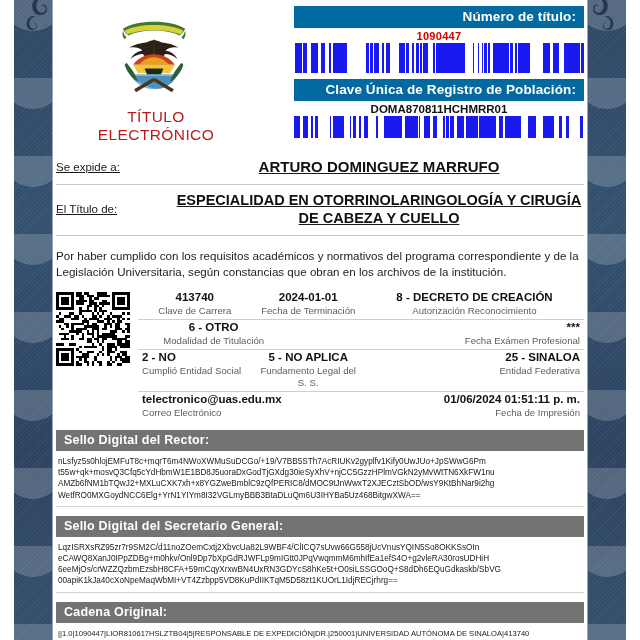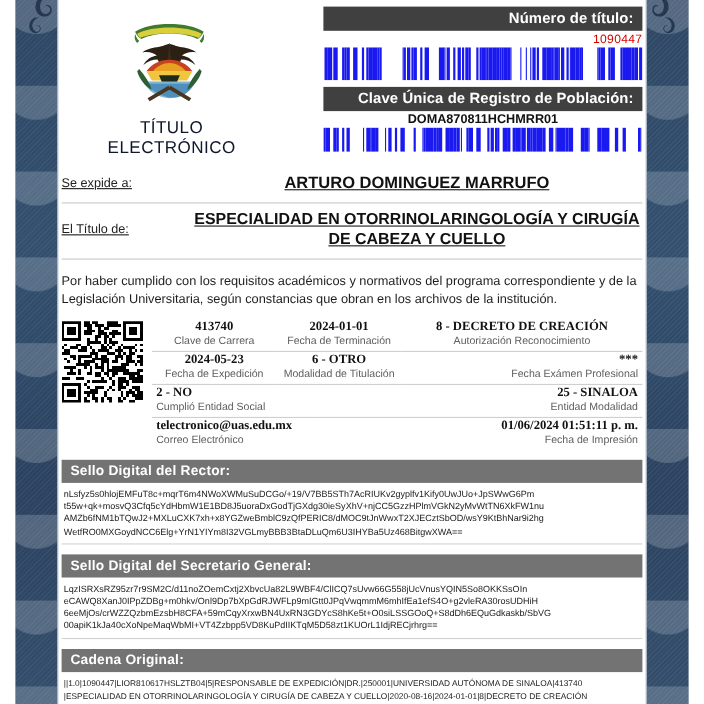--- a/index.html
+++ b/index.html
@@ -34,31 +34,31 @@
   
   .content{position:absolute;left:56px;right:56px;top:0;bottom:0;}
 
   
   .header{position:relative;height:152px;}
   .crest{
     position:absolute;left:46px;top:8px;width:104px;height:104px;
   }
   .title-electronico{
     position:absolute;left:10px;top:108px;width:180px;text-align:center;
-    font-size:15.5px;line-height:18px;letter-spacing:.4px;color:#0f172a;
+    font-size:15.5px;line-height:18px;letter-spacing:.4px;color:#b91c1c;
   }
 
   .hdr-right{position:absolute;right:0;top:6px;width:290px;}
   .gray-bar{
-    background:#404040;color:#fff;font-weight:bold;font-size:13.5px;
+    background:#0369a1;color:#fff;font-weight:bold;font-size:13.5px;
     text-align:right;padding:3px 8px 4px 8px;letter-spacing:.1px;
     box-sizing:border-box;
   }
   .num-titulo{
-    color:#d60000;font-weight:normal;font-size:11px;text-align:right;
+    color:#d60000;font-weight:bold;font-size:11px;text-align:center;
     margin-top:2px;letter-spacing:.3px;
   }
   .curp-val{
     color:#111;font-weight:bold;font-size:11.5px;text-align:center;margin-top:2px;
   }
   .barcode{height:30px;margin-top:1px;}
   .barcode.small{height:22px;}
   .bc-inner{height:100%;width:100%;}
 
   
@@ -71,21 +71,21 @@
     font-size:11.6px;line-height:16px;color:#1d1d1d;
     margin:12px 0 10px 0;text-align:left;
   }
 
   
   .data-zone{position:relative;display:flex;gap:8px;margin-top:4px;}
   .qr{width:74px;height:74px;flex:0 0 74px;margin-top:2px;}
   .grid{flex:1;}
   .grid-row{display:flex;}
   .cell{flex:1;padding:0 4px 2px 4px;box-sizing:border-box;border-bottom:1px solid #cfcfcf;}
-  .cell .v{font-weight:bold;font-size:11.5px;color:#111;line-height:14px;font-family:Liberation Serif, serif;}
+  .cell .v{font-weight:bold;font-size:11.5px;color:#111;line-height:14px;}
   .cell .l{font-size:9.6px;color:#5d5d5d;line-height:12px;padding-top:1px;}
   .c-left{text-align:left;}
   .c-center{text-align:center;}
   .c-right{text-align:right;}
   .cell.wide2{flex:2;}
   .cell.noborder{border-bottom:none;}
   .cell.blank{border-bottom:none;}
 
   
   .section{margin-top:9px;}
@@ -665,41 +665,41 @@
             <div class="l">Fecha de Terminación</div>
           </div>
           <div class="cell c-center wide2">
             <div class="v">8 - DECRETO DE CREACIÓN</div>
             <div class="l">Autorización Reconocimiento</div>
           </div>
         </div>
 
         <div class="grid-row">
           <div class="cell c-center">
-            <div class="v">2024-05-23</div>
-            <div class="l">Fecha de Expedición</div>
-          </div>
-          <div class="cell c-center">
             <div class="v">6 - OTRO</div>
             <div class="l">Modalidad de Titulación</div>
           </div>
           <div class="cell c-right wide2">
             <div class="v">***</div>
             <div class="l">Fecha Exámen Profesional</div>
           </div>
         </div>
 
         <div class="grid-row">
           <div class="cell c-left">
             <div class="v">2 - NO</div>
             <div class="l">Cumplió Entidad Social</div>
           </div>
+          <div class="cell c-center">
+            <div class="v">5 - NO APLICA</div>
+            <div class="l">Fundamento Legal del S. S.</div>
+          </div>
           <div class="cell c-right wide2">
             <div class="v">25 - SINALOA</div>
-            <div class="l">Entidad Modalidad</div>
+            <div class="l">Entidad Federativa</div>
           </div>
         </div>
 
         <div class="grid-row">
           <div class="cell c-left noborder">
             <div class="v">telectronico@uas.edu.mx</div>
             <div class="l">Correo Electrónico</div>
           </div>
           <div class="cell blank">
             <div class="v"></div>

